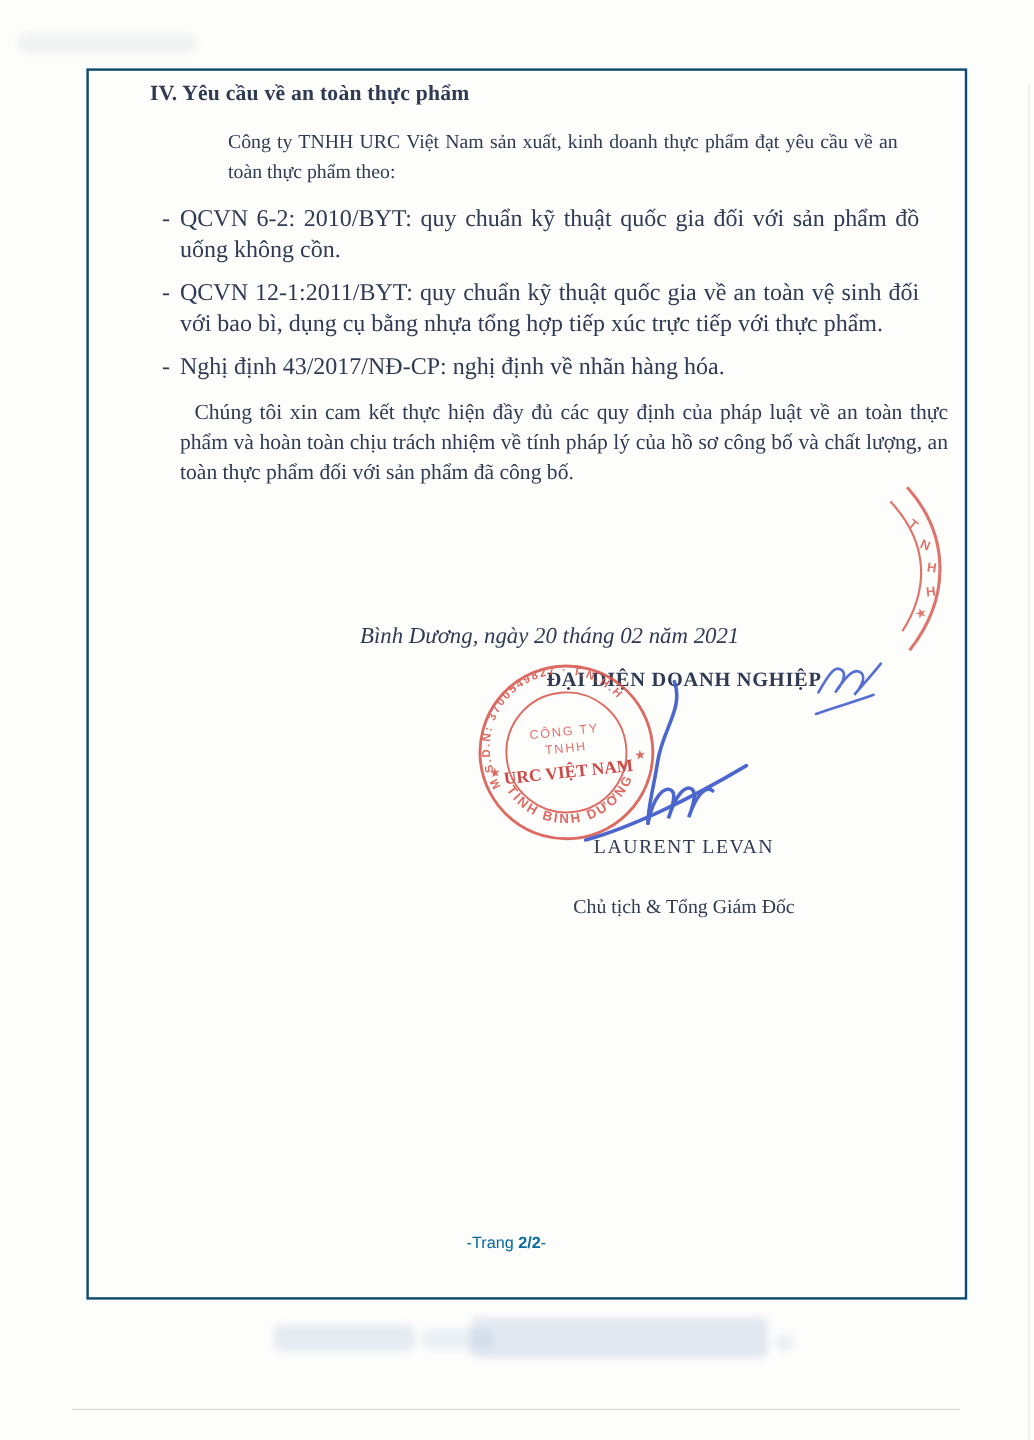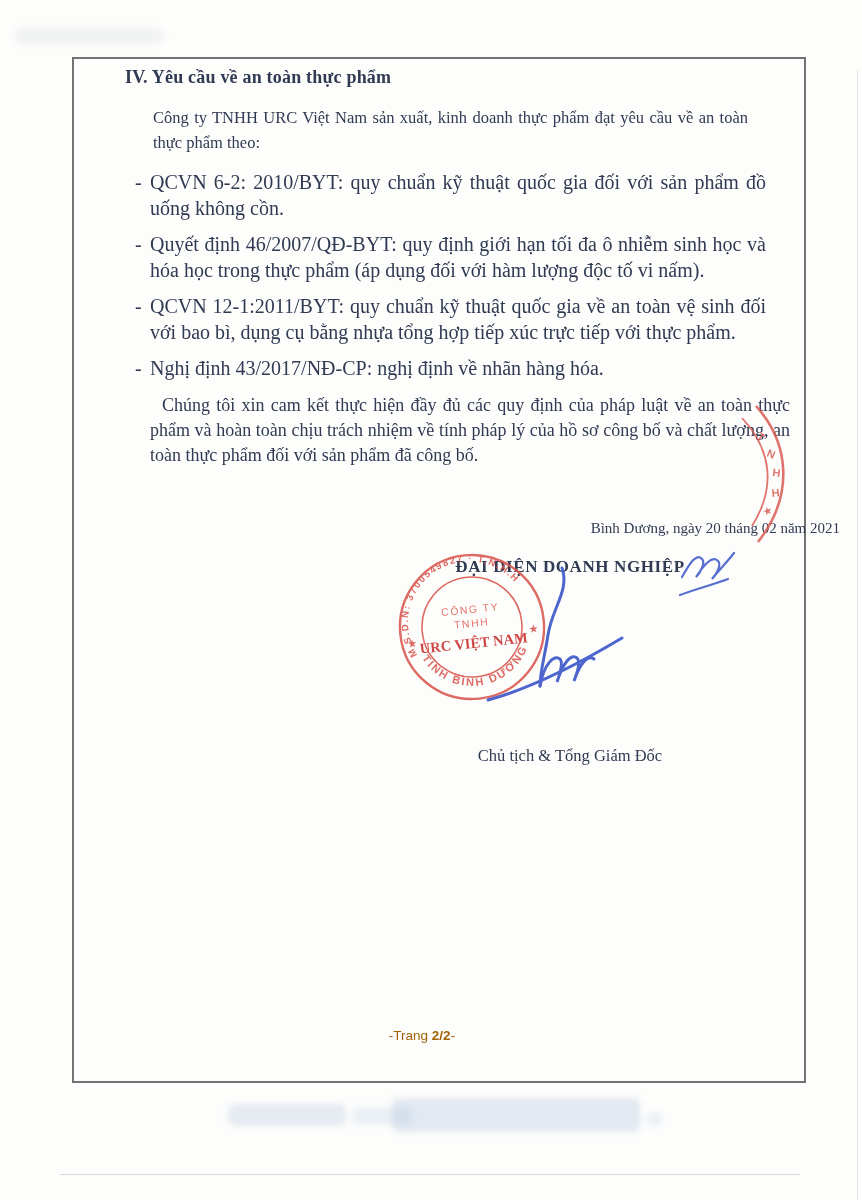--- a/index.html
+++ b/index.html
@@ -5,62 +5,62 @@
   html,body{margin:0;padding:0;background:#ffffff;}
   .page{
     position:relative;width:862px;height:1200px;overflow:hidden;
     background:#fdfdfc;
     font-family:"Liberation Serif","DejaVu Serif",serif;
     color:#303a52;
   }
   .smudge{position:absolute;filter:blur(3px);border-radius:8px;pointer-events:none;}
   .doc-frame{
     position:absolute;left:72px;top:57px;width:730px;height:1022px;
-    border:2px solid #737373;background:transparent;
+    border:2px solid #0c4a6e;background:transparent;
   }
   .doc-title{
     margin:8px 0 0 51px;font-size:18px;font-weight:bold;letter-spacing:.2px;
   }
   .intro{
-    margin:17px 56px 0 79px;font-size:16.5px;line-height:25px;text-align:justify;
+    margin:17px 56px 0 116px;font-size:16.5px;line-height:25px;text-align:justify;
   }
   ul.regs{margin:15px 38px 0 61px;padding:0;list-style:none;}
   ul.regs li{
     position:relative;padding-left:15px;margin-bottom:11px;
     font-size:20px;line-height:25.5px;text-align:justify;
   }
   ul.regs li::before{content:"-";position:absolute;left:0;top:0;}
   .commitment{
     margin:3px 14px 0 76px;font-size:18px;line-height:25px;
     text-align:justify;text-indent:12px;
   }
   .date-line{
-    position:absolute;left:300px;top:520px;width:540px;text-align:right;
-    font-size:15px;
+    position:absolute;left:300px;top:520px;width:540px;text-align:left;
+    font-style:italic;font-size:19px;
   }
   .rep-heading{
     position:absolute;left:300px;top:557px;width:540px;text-align:center;
     font-weight:bold;font-size:17px;letter-spacing:.6px;
   }
   .stamp-svg{position:absolute;left:396px;top:551px;opacity:.88;transform:rotate(-6deg);}
   .edge-stamp-svg{position:absolute;left:730px;top:404px;opacity:.82;}
   .sig-svg{position:absolute;left:470px;top:560px;opacity:.9;}
   .scribble-svg{position:absolute;left:676px;top:543px;opacity:.85;}
   .signer-name{
     position:absolute;left:390px;top:696px;width:360px;text-align:center;
     font-size:16.5px;letter-spacing:1.2px;
   }
   .signer-title{
     position:absolute;left:390px;top:746px;width:360px;text-align:center;
     font-size:16.5px;
   }
   .footer{
     position:absolute;left:72px;top:1028px;width:700px;text-align:center;
     font-family:"Liberation Sans","DejaVu Sans",sans-serif;
-    font-size:13.5px;color:#a16207;
+    font-size:13.5px;color:#0369a1;
   }
   .footer .pg{font-weight:bold;}
   .bleed{position:absolute;filter:blur(3px);border-radius:6px;pointer-events:none;
     background:rgba(110,145,195,.16);}
   .faint-line{position:absolute;left:60px;top:1174px;width:740px;height:1px;
     background:rgba(150,150,158,.35);}
   .edge-line{position:absolute;left:857px;top:70px;width:1px;height:1130px;
     background:rgba(140,140,150,.22);}
 </style>
 </head>
@@ -71,21 +71,20 @@
   <div class="smudge" style="left:14px;top:28px;width:150px;height:16px;background:rgba(140,145,155,.10);"></div>
 
   <div class="doc-frame">
 
     <div class="doc-title">IV. Yêu cầu về an toàn thực phẩm</div>
 
     <div class="intro">Công ty TNHH URC Việt Nam sản xuất, kinh doanh thực phẩm đạt yêu cầu về an toàn thực phẩm theo:</div>
 
     <ul class="regs">
       <li>QCVN 6-2: 2010/BYT: quy chuẩn kỹ thuật quốc gia đối với sản phẩm đồ uống không cồn.</li>
-      <li>Quyết định 46/2007/QĐ-BYT: quy định giới hạn tối đa ô nhiễm sinh học và hóa học trong thực phẩm (áp dụng đối với hàm lượng độc tố vi nấm).</li>
       <li>QCVN 12-1:2011/BYT: quy chuẩn kỹ thuật quốc gia về an toàn vệ sinh đối với bao bì, dụng cụ bằng nhựa tổng hợp tiếp xúc trực tiếp với thực phẩm.</li>
       <li>Nghị định 43/2017/NĐ-CP: nghị định về nhãn hàng hóa.</li>
     </ul>
 
     <div class="commitment">Chúng tôi xin cam kết thực hiện đầy đủ các quy định của pháp luật về an toàn thực phẩm và hoàn toàn chịu trách nhiệm về tính pháp lý của hồ sơ công bố và chất lượng, an toàn thực phẩm đối với sản phẩm đã công bố.</div>
   </div>
 
   <div class="date-line">Bình Dương, ngày 20 tháng 02 năm 2021</div>
 
   <div class="rep-heading">ĐẠI DIỆN DOANH NGHIỆP</div>
@@ -128,20 +127,21 @@
     </g>
   </svg>
 
   <svg class="scribble-svg" width="64" height="60" viewBox="0 0 64 60">
     <g fill="none" stroke="#3a56c9" stroke-width="2.2" stroke-linecap="round">
       <path d="M 6,34 C 14,20 20,10 26,16 C 30,20 24,30 20,34 C 28,22 36,12 42,18 C 46,22 40,32 36,36 C 44,26 52,18 58,10"></path>
       <path d="M 4,52 C 20,46 36,42 52,36"></path>
     </g>
   </svg>
 
+  <div class="signer-name">LAURENT LEVAN</div>
   <div class="signer-title">Chủ tịch &amp; Tổng Giám Đốc</div>
 
   <div class="footer">
     <span>-Trang </span><span class="pg">2/2</span><span>-</span>
   </div>
 
   <div class="bleed" style="left:228px;top:1104px;width:118px;height:22px;"></div>
   <div class="bleed" style="left:352px;top:1107px;width:60px;height:18px;background:rgba(110,145,195,.12);"></div>
   <div class="bleed" style="left:392px;top:1098px;width:248px;height:34px;background:rgba(110,145,195,.18);"></div>
   <div class="bleed" style="left:646px;top:1112px;width:16px;height:14px;background:rgba(110,145,195,.12);"></div>

